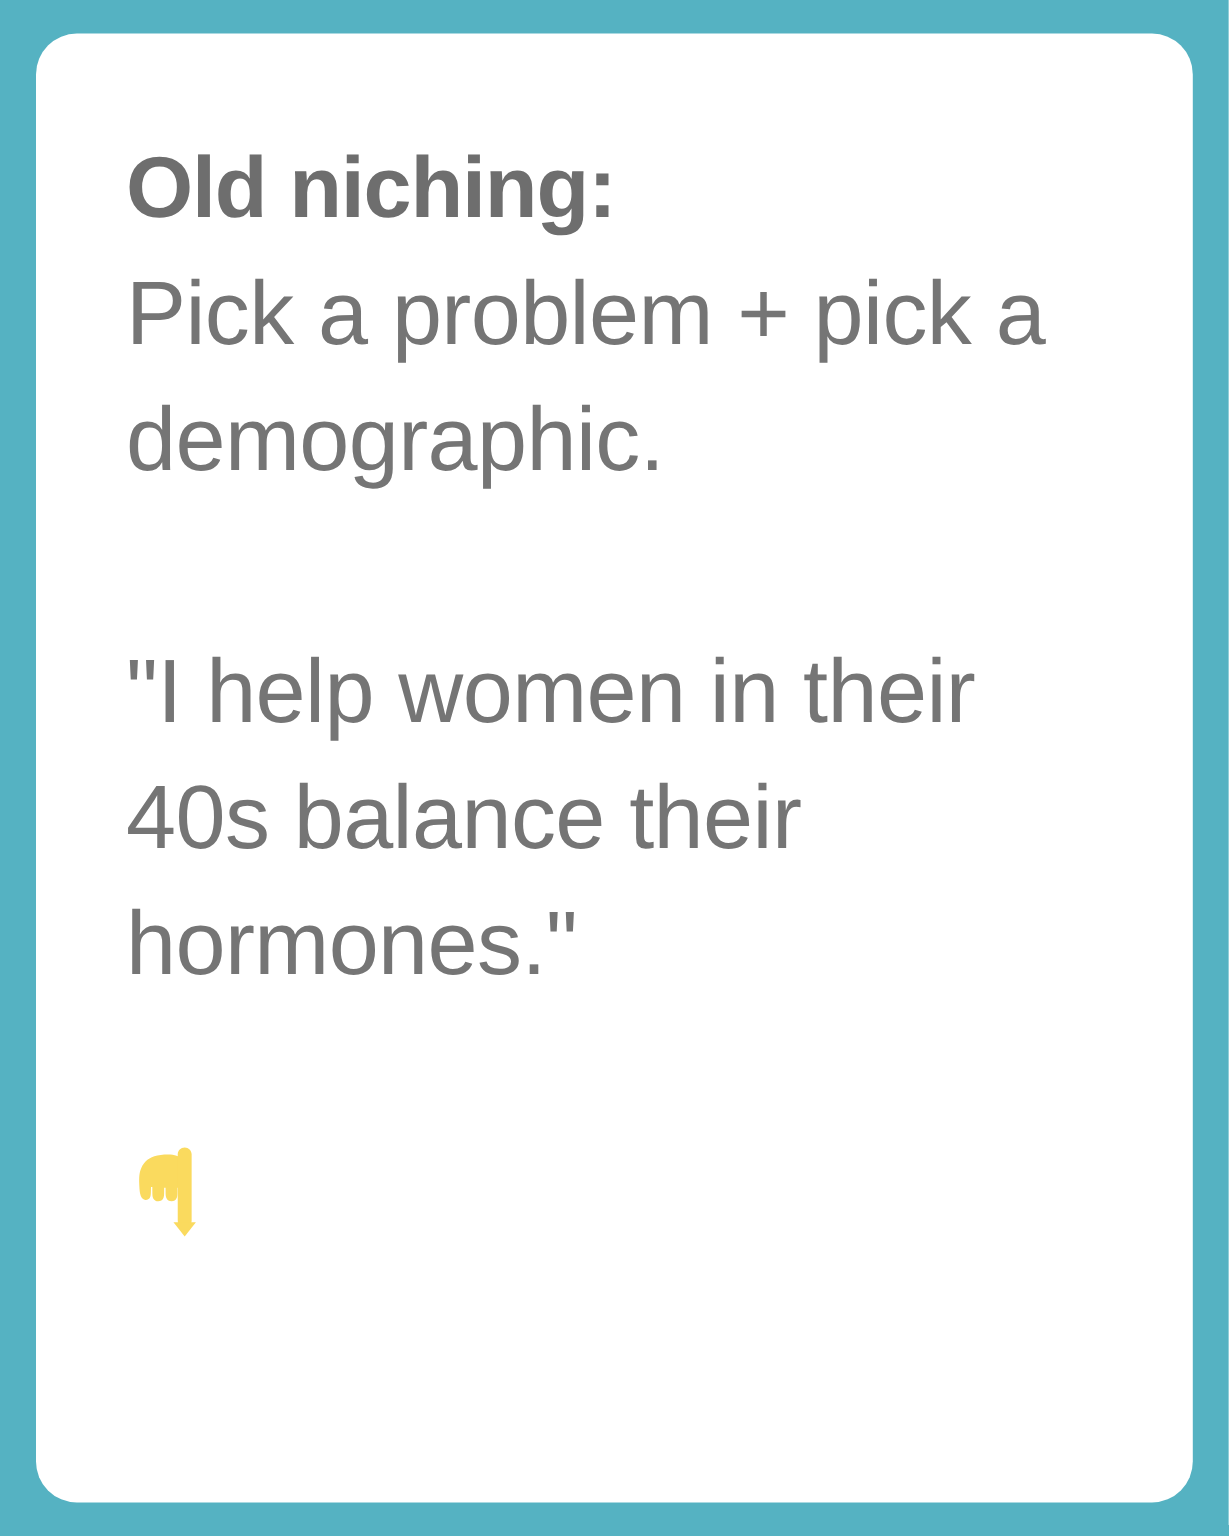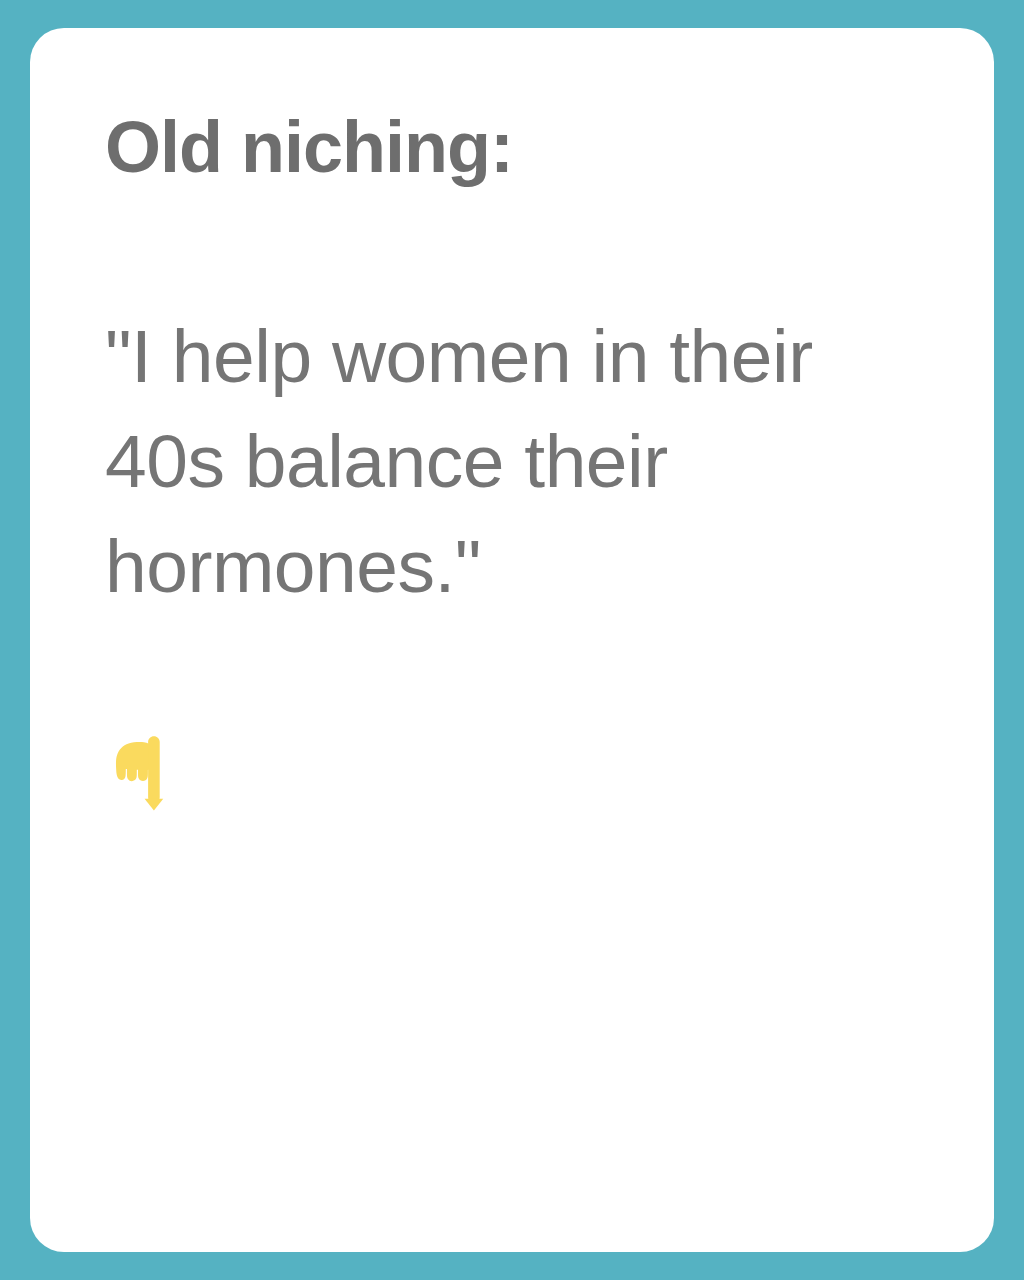--- a/index.html
+++ b/index.html
@@ -29,21 +29,21 @@
     height: 1224px;
     background: #ffffff;
     border-radius: 34px;
     box-sizing: border-box;
     overflow: hidden;
   }
 
   #copy {
     position: absolute;
     left: 75px;
-    top: 68px;
+    top: 78px;
     width: 830px;
   }
 
   .para {
     margin: 0;
     font-family: "Liberation Sans", "DejaVu Sans", sans-serif;
     font-size: 75px;
     line-height: 105px;
     color: #757575;
     font-weight: 300;
@@ -75,21 +75,21 @@
   }
   .emoji-point svg { display: block; width: 100%; height: 100%; }
 </style>
 </head>
 <body>
 
 <div id="poster">
   <div id="card">
     <div id="copy">
 
-      <p class="para lead"><span class="headline">Old niching:</span></p>
+      <p class="para lead"><span class="headline">Old niching:</span><span>Pick a problem + pick a demographic.</span></p>
 
       <div class="spacer"></div>
 
       <p class="para">"I help women in their 40s balance their hormones."</p>
 
       <div class="spacer"></div>
 
       <p class="para"><span class="emoji-point"><svg viewBox="0 0 64 70" xmlns="http://www.w3.org/2000/svg" aria-hidden="true">
               <g fill="#fada5e">
                 <path d="M15.5 8.5c-5.2 1.6-8.8 5.4-10.4 10.6-1.0 3.2-1.1 6.3-0.8 12.0 0.12 2.3 0.25 4.0 0.6 5.6 0.5 2.4 1.6 3.9 3.3 4.4 1.4 0.4 2.6 0.05 3.5-0.9 0.5-0.55 0.8-1.2 1.0-2.3 0.15-0.85 0.2-1.6 0.25-4.0l0.05-2.4 1.0 0.0 0.0 3.0c0.0 3.2 0.1 4.3 0.6 5.4 0.7 1.5 2.1 2.4 3.8 2.4 1.8 0.0 3.2-0.9 3.9-2.5 0.45-1.05 0.55-2.05 0.55-5.0l0.0-2.7 1.05 0.0 0.0 2.6c0.0 2.9 0.1 3.9 0.6 5.0 0.7 1.6 2.1 2.5 3.9 2.5 1.75 0 3.1-0.85 3.8-2.4 0.5-1.1 0.6-2.1 0.6-5.1l0.0-2.6 1.05 0.0 0.0 2.3c0.0 2.6 0.1 3.6 0.55 4.6 0.7 1.6 2.1 2.5 3.85 2.5 1.8 0 3.2-0.9 3.9-2.5 0.45-1.05 0.55-1.95 0.55-4.7l0.0-8.2c0-5.9-0.15-7.9-0.9-10.4C40.3 12.6 35.6 8.4 29.2 7.4c-3.0-0.45-9.6-0.3-13.7 1.1z"></path>

